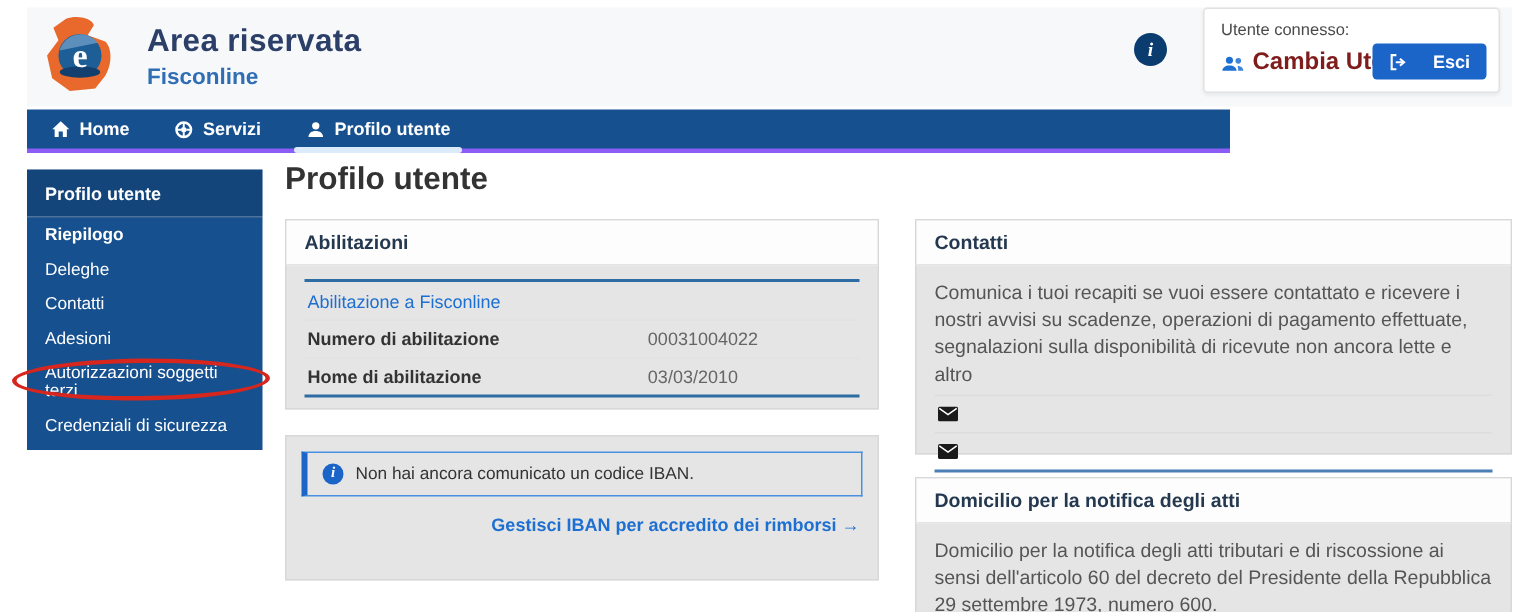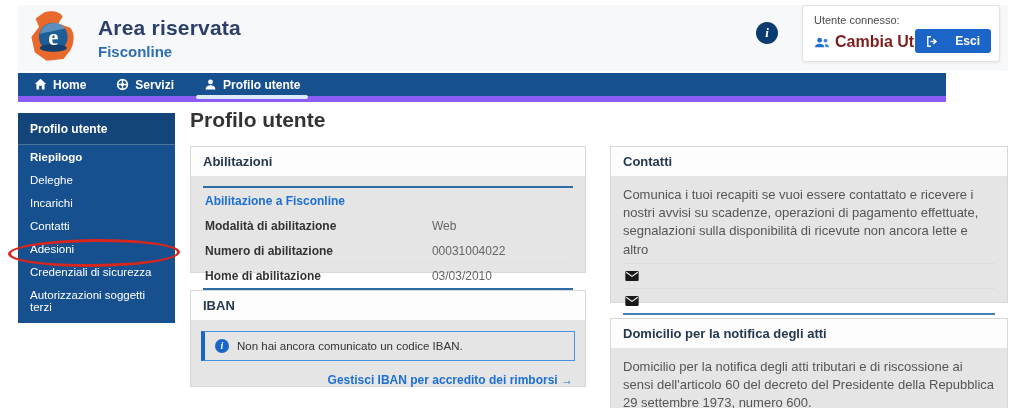--- a/index.html
+++ b/index.html
@@ -19,22 +19,22 @@
   .user-panel { position:absolute; right:8px; top:0; width:198px; height:57px; background:#fff;
                 border:1px solid #e2e2e2; border-radius:3px; box-shadow:0 1px 3px rgba(0,0,0,.07); }
   .connected-label { position:absolute; left:11px; top:8px; font-size:11px; color:#4a4a4a; }
   .change-user { position:absolute; left:11px; bottom:10px; font-size:16px; color:#7f1d1d; font-weight:bold;
                  display:flex; align-items:center; gap:5px; cursor:pointer; }
   .logout-btn { position:absolute; right:8px; bottom:8px; background:#1b65c9; color:#fff; font-size:12px;
                 font-weight:bold; padding:5px 11px; border-radius:3px; display:flex; align-items:center;
                 gap:16px; border:none; cursor:pointer; }
 
   
-  .navbar { position:absolute; left:18px; top:73px; width:928px; height:29px; background:#17508f;
-            border-bottom:6px solid #8b5cf6; display:flex; align-items:center; padding-left:16px; gap:30px; }
+  .navbar { position:absolute; left:18px; top:73px; width:802px; height:29px; background:#17508f;
+            border-bottom:3px solid #8b5cf6; display:flex; align-items:center; padding-left:16px; gap:30px; }
   .nav-item { display:flex; align-items:center; gap:6px; color:#fff; font-size:12px; font-weight:bold;
               position:relative; height:100%; cursor:pointer; }
   .nav-item.active::after { content:""; position:absolute; left:-8px; right:-8px; bottom:-3px; height:4px;
               background:#dcebfa; border-radius:3px; }
 
   
   .sidebar { position:absolute; left:18px; top:113px; width:157px; background:#17508f; padding-bottom:5px; }
   .sidebar-header { padding:9px 12px 8px; font-size:12px; font-weight:bold; color:#fff;
                     background:rgba(0,0,0,.14); border-bottom:1px solid rgba(255,255,255,.25); cursor:pointer; }
   .side-item { padding:6px 12px 5px; font-size:11.5px; color:#fff; cursor:pointer; }
@@ -46,21 +46,21 @@
   
   .page-title { position:absolute; left:190px; top:108px; font-size:21px; font-weight:bold; color:#333; }
   .card { position:absolute; background:#e5e5e5; border:1px solid #d8d8d8; }
   .card-header { padding:7px 12px; font-size:13px; font-weight:bold; color:#24384f;
                  border-bottom:1px solid #e4e4e4; background:#fdfdfd; }
   .card-body { padding:0 12px; }
 
   .card-abilitazioni { left:190px; top:146px; width:396px; height:127px; }
   .blue-rule { height:2px; background:#2e6da4; }
   .rule-top { margin-top:9px; }
-  .section-title { padding:6px 2px 5px; font-size:12px; font-weight:bold; color:#1d6fd1; cursor:pointer; }
+  .section-title { padding:6px 2px 5px; font-size:12px; font-weight:normal; color:#1d6fd1; cursor:pointer; }
   .a-row { display:flex; border-top:1px solid #e2e2e2; padding:5px 2px; font-size:12px; }
   .a-label { width:62%; font-weight:bold; color:#333; }
   .a-value { color:#666; }
 
   .card-iban { left:190px; top:290px; width:396px; height:97px; }
   .alert { margin:10px 10px 4px; border:1px solid #4a90e2; border-left:4px solid #1b65c9;
            padding:7px 10px; display:flex; align-items:center; gap:8px; font-size:11.5px; color:#333; }
   .alert-icon { width:14px; height:14px; min-width:14px; border-radius:50%; background:#1b65c9; color:#fff;
                 font-size:10px; line-height:14px; text-align:center; font-weight:bold;
                 font-style:italic; font-family:"Liberation Serif", serif; }
@@ -152,53 +152,47 @@
         </svg>
       </span>
       <span>Profilo utente</span>
     </div>
   </div>
 
   <div class="sidebar">
     <div class="sidebar-header">Profilo utente</div>
     <div class="side-item bold">Riepilogo</div>
     <div class="side-item">Deleghe</div>
-    <div class="side-item">Incarichi</div>
     <div class="side-item">Contatti</div>
     <div class="side-item">Adesioni</div>
+    <div class="side-item">Autorizzazioni soggetti terzi</div>
     <div class="side-item">Credenziali di sicurezza</div>
-    <div class="side-item">Autorizzazioni soggetti terzi</div>
   </div>
   <div class="annotation-ellipse"></div>
 
   <div class="page-title">Profilo utente</div>
 
   <div class="card card-abilitazioni">
     <div class="card-header">Abilitazioni</div>
     <div class="card-body">
       <div class="blue-rule rule-top"></div>
       <div class="section-title">Abilitazione a Fisconline</div>
       <div class="a-row">
-        <div class="a-label">Modalità di abilitazione</div>
-        <div class="a-value">Web</div>
-      </div>
-      <div class="a-row">
         <div class="a-label">Numero di abilitazione</div>
         <div class="a-value">00031004022</div>
       </div>
       <div class="a-row">
         <div class="a-label">Home di abilitazione</div>
         <div class="a-value">03/03/2010</div>
       </div>
       <div class="blue-rule"></div>
     </div>
   </div>
 
   <div class="card card-iban">
-    <div class="card-header">IBAN</div>
     <div class="alert">
       <div class="alert-icon">i</div>
       <div>Non hai ancora comunicato un codice IBAN.</div>
     </div>
     <div class="link-row">
       <span class="link">Gestisci IBAN per accredito dei rimborsi</span>
       <span class="arrow">→</span>
     </div>
   </div>
 

